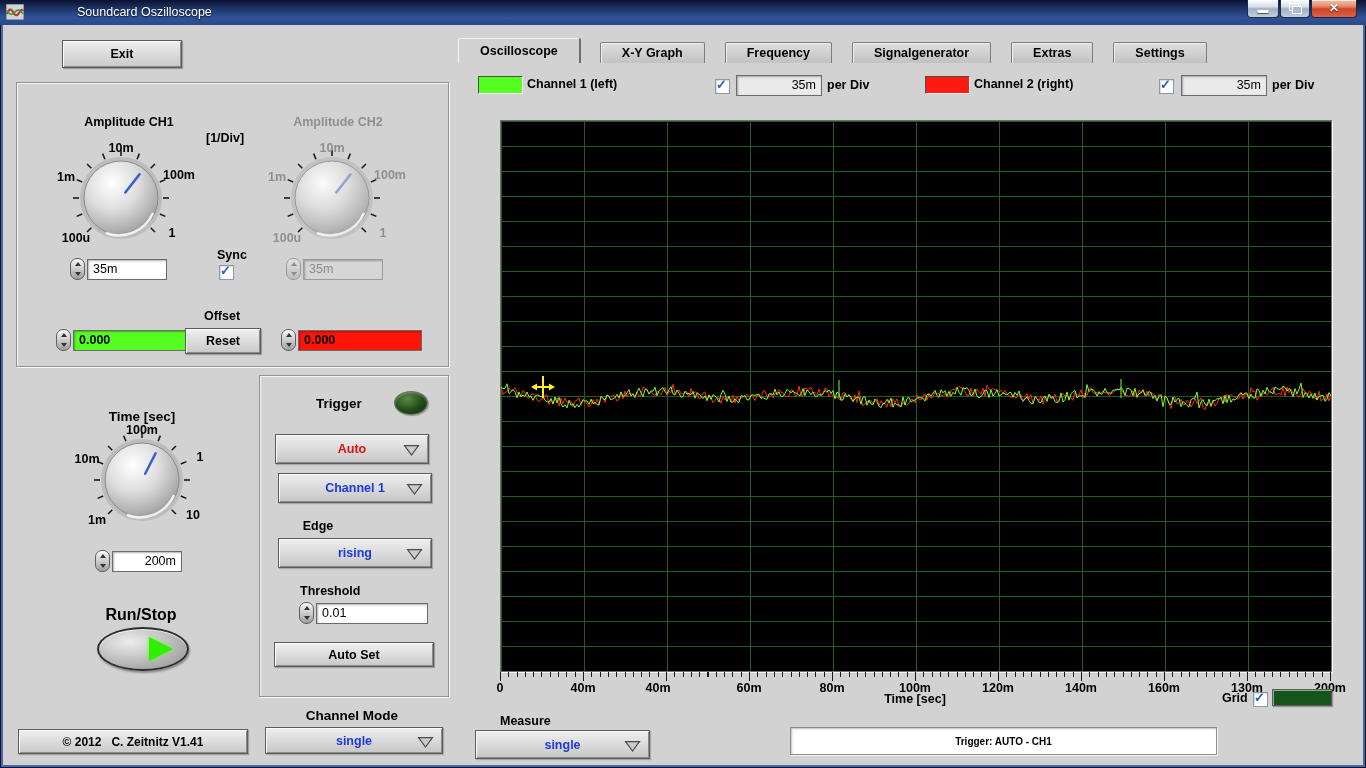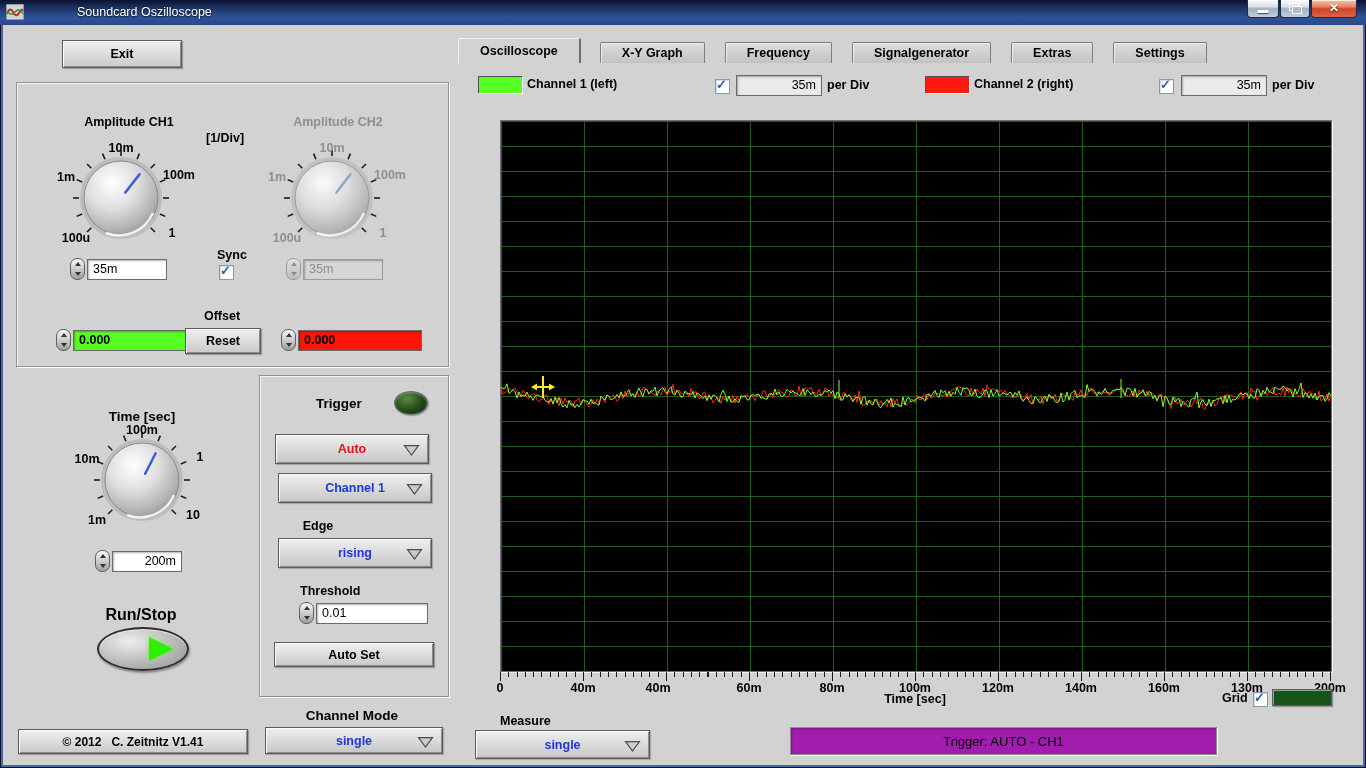--- a/index.html
+++ b/index.html
@@ -95,23 +95,23 @@
   #plot{position:absolute;left:500px;top:95px;width:830px;height:550px;background:#000;
     border:1px solid #6f6f6f;box-shadow:1px 1px 0 rgba(255,255,255,.8);}
   #wave-svg{position:absolute;left:0;top:0;}
   .tickstrip{position:absolute;left:500px;top:647px;width:832px;height:9px;
     background-image:repeating-linear-gradient(to right,#1a1a1a 0 1px,transparent 1px 8.3px),
                      repeating-linear-gradient(to right,#1a1a1a 0 1px,transparent 1px 83px);
     background-size:100% 5px,100% 9px;background-repeat:no-repeat;}
   #x-labels{position:absolute;left:500px;top:656px;width:832px;height:15px;}
   .xlab{position:absolute;transform:translateX(-50%);font-weight:bold;font-size:12.5px;}
   
-  .statusbar{position:absolute;background:#a21caf;border:1px solid #8d8d8d;
+  .statusbar{position:absolute;background:#ffffff;border:1px solid #8d8d8d;
     box-shadow:inset 1px 1px 2px rgba(0,0,0,.25),1px 1px 0 #f4f4f4;
-    display:flex;align-items:center;justify-content:center;font-weight:normal;font-size:13px;}
+    display:flex;align-items:center;justify-content:center;font-weight:bold;font-size:10px;}
 </style>
 </head>
 <body>
 
 <div class="window">
 
   <div class="titlebar">
     <svg class="title-icon" viewBox="0 0 18 16">
       <rect x="0" y="0" width="18" height="16" fill="#cfd4d9" stroke="#5a5f66"></rect>
       <path d="M1 10 Q4 2 7 8 T13 9 T17 7" fill="none" stroke="#c03020" stroke-width="2"></path>

